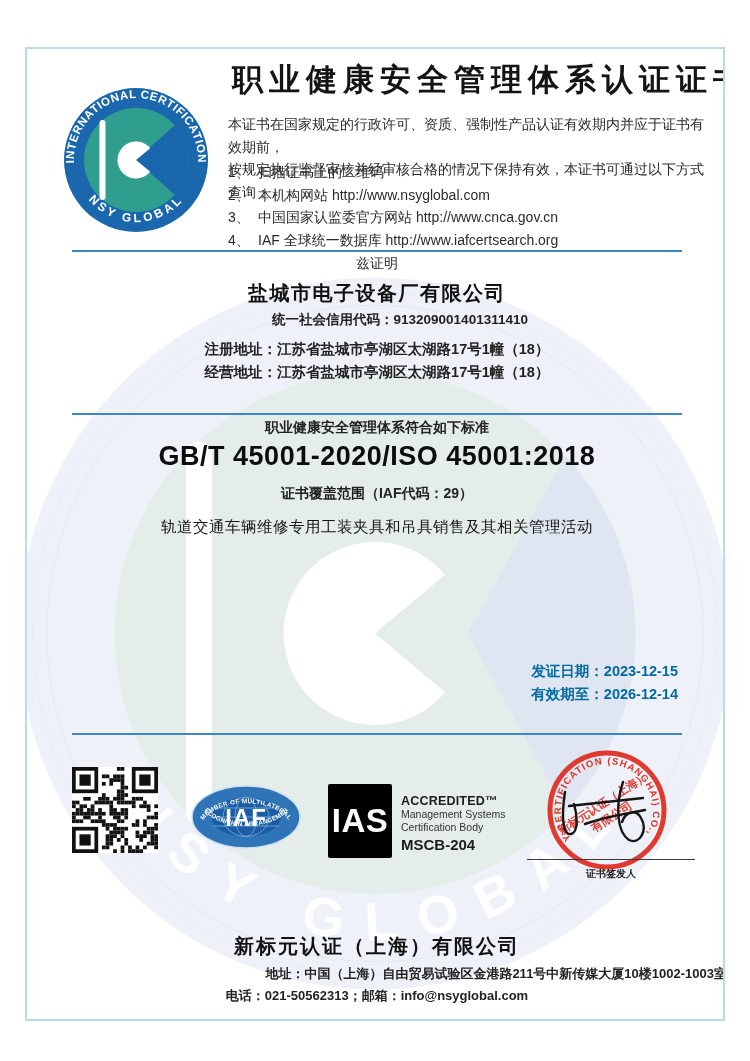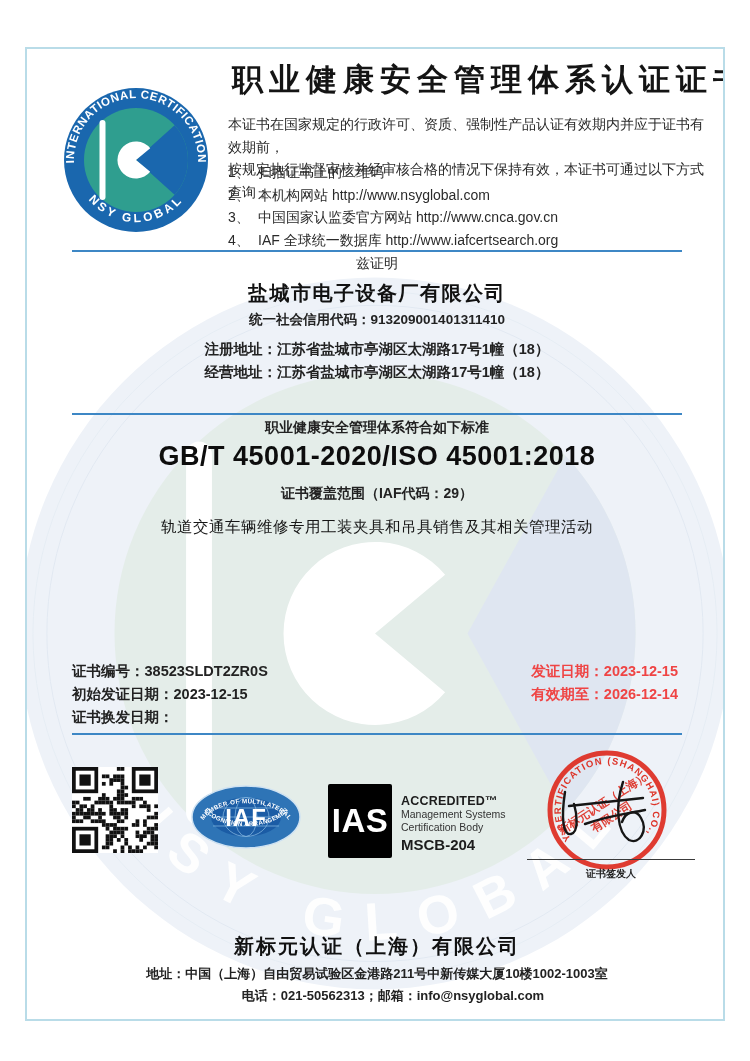--- a/index.html
+++ b/index.html
@@ -12,41 +12,41 @@
   .wm{z-index:1;pointer-events:none;}
   .title{left:205px;top:10px;width:486px;font-size:31px;font-weight:700;letter-spacing:6px;color:#141414;white-space:nowrap;}
   .intro{left:201px;top:64px;width:482px;font-size:14px;line-height:22.5px;color:#2a2a2a;}
   .qlist{left:201px;top:112px;width:482px;font-size:14px;color:#2a2a2a;}
   .qrow{display:flex;line-height:22.5px;}
   .qnum{width:30px;flex:0 0 30px;}
   .bluerule{left:45px;width:610px;height:2px;background:#3d87c5;}
   .ctr{left:0;width:700px;text-align:center;}
   .certify-label{top:206px;font-size:14px;color:#2a2a2a;}
   .company{top:231px;font-size:20px;font-weight:700;letter-spacing:1.5px;color:#111;}
-  .creditcode{top:262px;font-size:13.5px;font-weight:600;color:#222;}
+  .creditcode{top:262px;font-size:13.5px;font-weight:600;color:#222;padding-left:23px;}
   .addr{top:289px;font-size:14.5px;font-weight:600;line-height:22.5px;color:#222;}
   .std-caption{top:370px;font-size:14px;font-weight:600;color:#222;}
   .std-code{top:392px;font-size:27px;font-weight:700;letter-spacing:0.5px;color:#0d0d0d;}
   .scope-caption{top:436px;font-size:14px;font-weight:600;color:#222;}
   .scope{top:468px;font-size:15.5px;font-weight:400;letter-spacing:0.5px;color:#161616;}
   .dates-left{left:45px;top:611px;font-size:14.5px;font-weight:600;line-height:23px;color:#222;text-align:left;}
-  .dates-right{right:45px;top:611px;font-size:14.5px;font-weight:600;line-height:23px;color:#ef4444;text-align:right;}
+  .dates-right{right:45px;top:611px;font-size:14.5px;font-weight:600;line-height:23px;color:#0369a1;text-align:right;}
   .qr{left:45px;top:718px;width:86px;height:86px;}
   .iaf{left:163px;top:736px;width:112px;height:64px;}
   .ias-box{left:301px;top:735px;width:64px;height:74px;background:#000000;border-radius:2px;color:#fff;display:flex;align-items:center;justify-content:center;font-size:33px;font-weight:700;letter-spacing:0.5px;}
   .ias-text{left:374px;top:745px;width:130px;text-align:left;color:#1c1c1c;}
   .ias-acc{font-size:12.5px;font-weight:700;letter-spacing:0.2px;}
   .ias-sub{font-size:10.5px;line-height:12.5px;color:#333;}
   .ias-code{font-size:15px;font-weight:700;margin-top:3px;}
   .stamp{left:512px;top:697px;width:136px;height:136px;}
   .signline{left:500px;top:810px;width:168px;border-top:1.5px solid #3a3a3a;}
   .signer{left:500px;top:818px;width:168px;text-align:center;font-size:10px;font-weight:600;color:#222;}
   .footer-company{top:884px;font-size:20px;font-weight:700;letter-spacing:2px;color:#111;}
-  .footer-addr{top:916px;font-size:13px;font-weight:600;color:#222;}
-  .footer-contact{top:938px;font-size:13px;font-weight:600;color:#222;padding-left:16px;}
+  .footer-addr{top:916px;font-size:13px;font-weight:600;color:#222;text-align:right;}
+  .footer-contact{top:938px;font-size:13px;font-weight:600;color:#222;}
   svg text{font-family:"Liberation Sans","DejaVu Sans",sans-serif;}
 </style>
 </head>
 <body>
 
 <div class="page">
   <div class="cert">
 
     <svg class="layer wm" viewBox="0 0 700 974" xmlns="http://www.w3.org/2000/svg" xmlns:xlink="http://www.w3.org/1999/xlink">
       <circle cx="350" cy="587" r="358" fill="#eef2f8"></circle>
@@ -120,25 +120,20 @@
         <div>经营地址：江苏省盐城市亭湖区太湖路17号1幢（18）</div>
       </div>
 
       <div class="abs bluerule" style="top:364px"></div>
 
       <div class="abs ctr std-caption">职业健康安全管理体系符合如下标准</div>
       <div class="abs ctr std-code">GB/T 45001-2020/ISO 45001:2018</div>
       <div class="abs ctr scope-caption">证书覆盖范围（IAF代码：29）</div>
       <div class="abs ctr scope">轨道交通车辆维修专用工装夹具和吊具销售及其相关管理活动</div>
 
-      <div class="abs dates-left">
-        <div>证书编号：38523SLDT2ZR0S</div>
-        <div>初始发证日期：2023-12-15</div>
-        <div>证书换发日期：</div>
-      </div>
       <div class="abs dates-right">
         <div>发证日期：2023-12-15</div>
         <div>有效期至：2026-12-14</div>
       </div>
 
       <div class="abs bluerule" style="top:684px"></div>
 
       <div class="abs qr">
         <svg id="qr-svg" width="86" height="86" viewBox="0 0 86 86" xmlns="http://www.w3.org/2000/svg" style="background:#fff">
             <rect x="0" y="0" width="86" height="86" fill="#ffffff"></rect>

